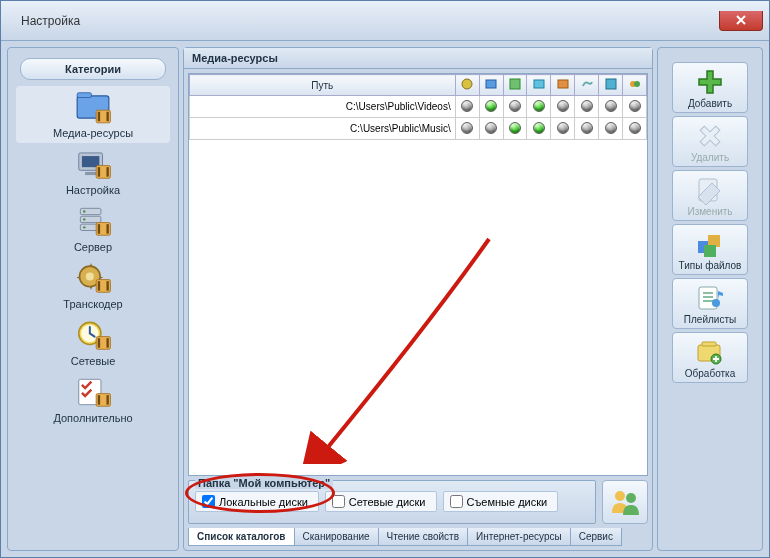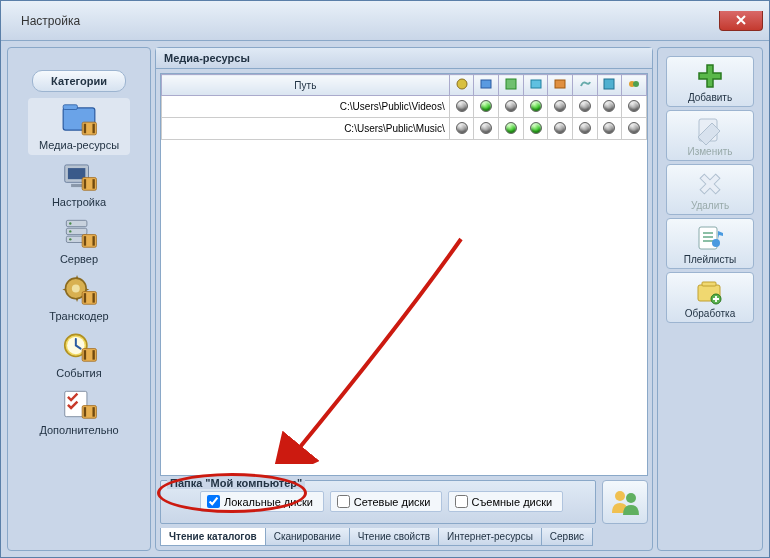--- a/index.html
+++ b/index.html
@@ -2,21 +2,21 @@
 <html><head>
 <meta charset="utf-8">
 <style>
 * { box-sizing: border-box; margin: 0; padding: 0; font-family: Tahoma, Arial, sans-serif; }
 body { width: 770px; height: 558px; overflow: hidden; background: #c9d6e8; }
 .window { width: 770px; height: 558px; background: #c9d6e8; border: 1px solid #5a7fa8; display: flex; flex-direction: column; }
 .titlebar { height: 40px; background: linear-gradient(#e8f0f8, #c9d6e8); display: flex; align-items: center; justify-content: space-between; padding-left: 20px; border-bottom: 1px solid #8aa8c8; }
 .titlebar-title { font-size: 12px; color: #333; }
 .close-btn { width: 44px; height: 20px; background: linear-gradient(#d96868,#c43a2f); border: 1px solid #8a2a20; border-top: none; border-radius: 0 0 4px 4px; color: #fff; font-size: 14px; display: flex; align-items: center; justify-content: center; margin-right: 6px; cursor: pointer; }
 .body { flex: 1; display: flex; padding: 6px; gap: 4px; }
-.sidebar { width: 144px; background: #c9d6e8; border: 1px solid #8aa8c8; border-radius: 4px; padding: 18px; display: flex; flex-direction: column; }
+.sidebar { width: 172px; background: #c9d6e8; border: 1px solid #8aa8c8; border-radius: 4px; padding: 6px; display: flex; flex-direction: column; }
 .sidebar-header { background: linear-gradient(#f5f9fd,#d6e2f0); border-radius: 10px; font-size: 11px; font-weight: bold; text-align: center; padding: 4px 0; margin: 4px 6px 6px 6px; color: #234; border: 1px solid #9cb4d0; }
 .cat-item { text-align: center; padding: 3px 0 4px 0; cursor: pointer; font-size: 11px; color: #234; border-radius: 4px; margin: 0 2px; }
 .cat-item.selected { background: rgba(255,255,255,0.4); }
 .cat-icon { width: 38px; height: 36px; margin: 0 auto 2px auto; display: block; }
 .content { flex: 1; display: flex; gap: 4px; }
 .main { flex: 1; display: flex; flex-direction: column; border: 1px solid #8aa8c8; border-radius: 4px; background: #c9d6e8; }
 .main-header { font-size: 11px; font-weight: bold; color: #234; padding: 4px 8px; background: linear-gradient(#e0eaf5,#c9d6e8); border-bottom: 1px solid #8aa8c8; }
 .grid-wrap { flex: 1; background: #fff; margin: 4px 4px 0 4px; border: 1px solid #8aa8c8; position: relative; overflow: hidden; }
 table.grid { width: 100%; border-collapse: collapse; font-size: 10px; }
 table.grid th { background: linear-gradient(#f6f9fc,#dae5f1); border: 1px solid #aac; padding: 2px 4px; font-weight: normal; color: #234; height: 20px; }
@@ -27,21 +27,21 @@
 .led.off { background: radial-gradient(circle at 35% 30%, #e8e8e8, #9a9a9a 55%, #6a6a6a); }
 .th-icon { width: 14px; height: 14px; display: inline-block; }
 .footer-group { margin: 4px; border: 1px solid #8aa8c8; background: linear-gradient(#e0eaf5,#c9d6e8); border-radius: 2px; padding: 4px 6px 6px 6px; position: relative; }
 .footer-group-legend { position: absolute; top: -4px; left: 6px; font-size: 11px; font-weight: bold; color: #234; background: #c9d6e8; padding: 0 3px;}
 .footer-row { display: flex; gap: 6px; align-items: center; }
 .chk { display: flex; align-items: center; gap: 4px; background: #f3f7fb; border: 1px solid #b0c4de; padding: 3px 10px 3px 6px; font-size: 11px; border-radius: 2px; }
 .chk input { margin: 0; }
 .tabs { display: flex; margin: 0 4px 4px 4px; }
 .tab { flex: 0 0 auto; font-size: 10px; padding: 3px 8px; background: linear-gradient(#e6eef8,#cad8ea); border: 1px solid #8aa8c8; border-top: none; margin-right: -1px; cursor: pointer; color: #234;}
 .tab.active { background: #fff; font-weight: bold; }
-.right-toolbar { width: 106px; display: flex; flex-direction: column; gap: 3px; border: 1px solid #8aa8c8; border-radius: 4px; padding: 8px; background: #c9d6e8; }
+.right-toolbar { width: 106px; display: flex; flex-direction: column; gap: 3px; border: 1px solid #8aa8c8; border-radius: 4px; padding: 14px; background: #c9d6e8; }
 .rbtn { background: linear-gradient(#f3f8fc,#d6e2f0); border: 1px solid #9cb4d0; border-radius: 4px; text-align: center; padding: 4px 2px 3px 2px; font-size: 10px; color: #234; cursor: pointer; }
 .rbtn .ico { width: 32px; height: 30px; margin: 0 auto 1px auto; display: block; }
 .rbtn.disabled { color: #9aa; }
 .arrow-svg { position: absolute; pointer-events: none; }
 .red-circle { position: absolute; border: 3px solid #cc1a10; border-radius: 50%; pointer-events: none; }
 .users-btn { background: linear-gradient(#f3f8fc,#d6e2f0); border: 1px solid #9cb4d0; border-radius: 4px; width: 46px; height: 44px; display: flex; align-items: center; justify-content: center; margin-left: auto; cursor: pointer;}
 .footer-flex { display: flex; align-items: stretch; gap: 6px; margin: 4px; }
 .footer-flex .footer-group { flex: 1; margin: 0; }
 </style>
 </head>
@@ -113,21 +113,21 @@
 
       <div class="cat-item">
         <svg class="cat-icon" viewBox="0 0 48 44">
             <circle cx="20" cy="20" r="14" fill="#f0d860" stroke="#b09020" stroke-width="2"></circle>
             <circle cx="20" cy="20" r="11" fill="#fffbe0"></circle>
             <path d="M20 12 L20 20 L26 24" stroke="#2a5aa0" stroke-width="2.5" fill="none" stroke-linecap="round"></path>
             <rect x="28" y="24" width="18" height="16" rx="2" fill="#e8b050" stroke="#a06a20"></rect>
             <rect x="30" y="26" width="3" height="12" fill="#704a10"></rect>
             <rect x="41" y="26" width="3" height="12" fill="#704a10"></rect>
           </svg>
-        <div>События</div>
+        <div>Сетевые</div>
       </div>
 
       <div class="cat-item">
         <svg class="cat-icon" viewBox="0 0 48 44">
             <rect x="6" y="6" width="28" height="32" rx="2" fill="#fff" stroke="#6a7a90"></rect>
             <path d="M10 13 l4 4 l8 -8" stroke="#c83a2a" stroke-width="3" fill="none"></path>
             <path d="M10 23 l4 4 l8 -8" stroke="#c83a2a" stroke-width="3" fill="none"></path>
             <rect x="28" y="24" width="18" height="16" rx="2" fill="#e8b050" stroke="#a06a20"></rect>
             <rect x="30" y="26" width="3" height="12" fill="#704a10"></rect>
             <rect x="41" y="26" width="3" height="12" fill="#704a10"></rect>
@@ -204,21 +204,21 @@
                   <path d="M0 0 L12 6 L0 12 z" fill="#cc1a10"></path>
                 </marker>
               </defs>
             <path d="M190 5 Q 130 90 25 218" stroke="#cc1a10" stroke-width="4" fill="none" marker-end="url(#ah)"></path>
           </svg>
         </div>
 
         <div class="footer-flex">
           <div class="footer-group" style="position:relative;">
             <span class="footer-group-legend">Папка "Мой компьютер"</span>
-            <div class="footer-row" style="margin-top:6px;margin-left:33px;">
+            <div class="footer-row" style="margin-top:6px;">
               <label class="chk">
                 <input type="checkbox" checked="" style="">
                 <span>Локальные диски</span>
               </label>
               <label class="chk">
                 <input type="checkbox" style="">
                 <span>Сетевые диски</span>
               </label>
               <label class="chk">
                 <input type="checkbox" style="">
@@ -231,47 +231,55 @@
             <svg width="32" height="30" viewBox="0 0 32 30">
                 <circle cx="11" cy="9" r="5" fill="#f0c050"></circle>
                 <path d="M3 26 Q3 16 11 16 Q19 16 19 26 z" fill="#f0c050"></path>
                 <circle cx="22" cy="11" r="5" fill="#60b060"></circle>
                 <path d="M14 28 Q14 18 22 18 Q30 18 30 28 z" fill="#60b060"></path>
               </svg>
           </div>
         </div>
 
         <div class="tabs" id="tabs">
-            <div class="tab active">Чтение каталогов</div>
+            <div class="tab active">Список каталогов</div>
             <div class="tab">Сканирование</div>
             <div class="tab">Чтение свойств</div>
             <div class="tab">Интернет-ресурсы</div>
             <div class="tab">Сервис</div>
           </div>
       </div>
 
       <div class="right-toolbar">
         <div class="rbtn">
           <svg class="ico" viewBox="0 0 32 30">
               <path d="M13 4 h6 v8 h8 v6 h-8 v8 h-6 v-8 h-8 v-6 h8 z" fill="#5ab84a" stroke="#2a7a20" stroke-width="1.5"></path>
             </svg>
           <div>Добавить</div>
         </div>
         <div class="rbtn disabled">
           <svg class="ico" viewBox="0 0 32 30">
+              <path d="M13 4 h6 v8 h8 v6 h-8 v8 h-6 v-8 h-8 v-6 h8 z" fill="#e8eef6" stroke="#b0c0d0" transform="rotate(45 16 15)"></path>
+            </svg>
+          <div>Удалить</div>
+        </div>
+        <div class="rbtn disabled">
+          <svg class="ico" viewBox="0 0 32 30">
               <rect x="5" y="4" width="18" height="22" rx="2" fill="#e8eef6" stroke="#b0c0d0"></rect>
               <path d="M18 8 l8 8 l-14 14 l-8 -8 z" fill="#d8e2ee" stroke="#b0c0d0"></path>
             </svg>
           <div>Изменить</div>
         </div>
-        <div class="rbtn disabled">
-          <svg class="ico" viewBox="0 0 32 30">
-              <path d="M13 4 h6 v8 h8 v6 h-8 v8 h-6 v-8 h-8 v-6 h8 z" fill="#e8eef6" stroke="#b0c0d0" transform="rotate(45 16 15)"></path>
-            </svg>
-          <div>Удалить</div>
+        <div class="rbtn">
+          <svg class="ico" viewBox="0 0 32 30">
+              <rect x="4" y="12" width="12" height="12" fill="#4a8ae0"></rect>
+              <rect x="14" y="6" width="12" height="12" fill="#e0b040"></rect>
+              <rect x="10" y="16" width="12" height="12" fill="#50b060"></rect>
+            </svg>
+          <div>Типы файлов</div>
         </div>
         <div class="rbtn">
           <svg class="ico" viewBox="0 0 32 30">
               <rect x="5" y="4" width="18" height="22" rx="2" fill="#fff" stroke="#8aa"></rect>
               <path d="M9 10 h10 M9 14 h10 M9 18 h10" stroke="#6a8" stroke-width="1.5"></path>
               <circle cx="22" cy="20" r="4" fill="#4a9ae0"></circle>
               <path d="M24 16 l0 -8 l5 2 l0 3 l-4 -1" fill="#4a9ae0"></path>
             </svg>
           <div>Плейлисты</div>
         </div>

